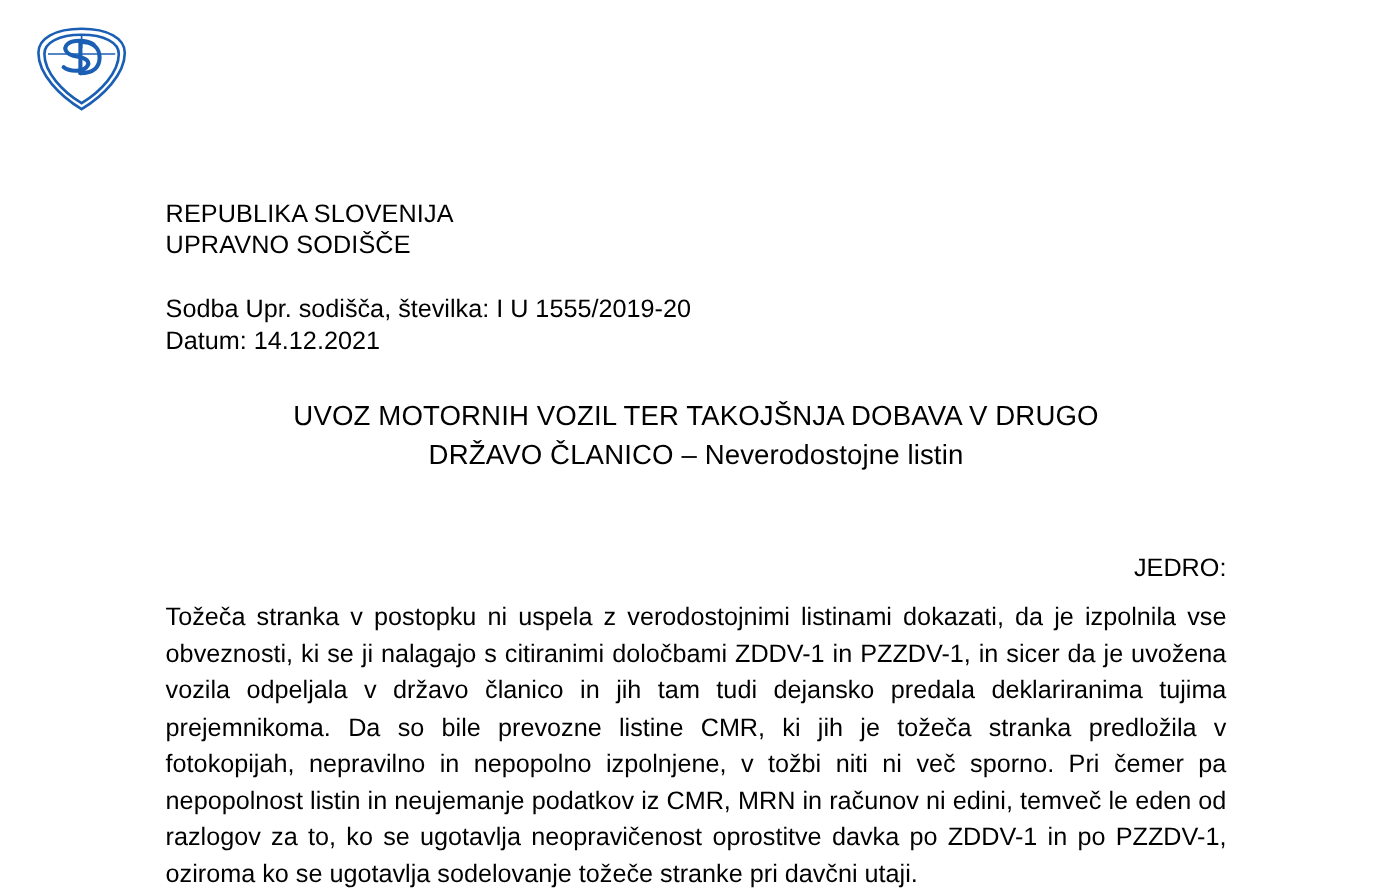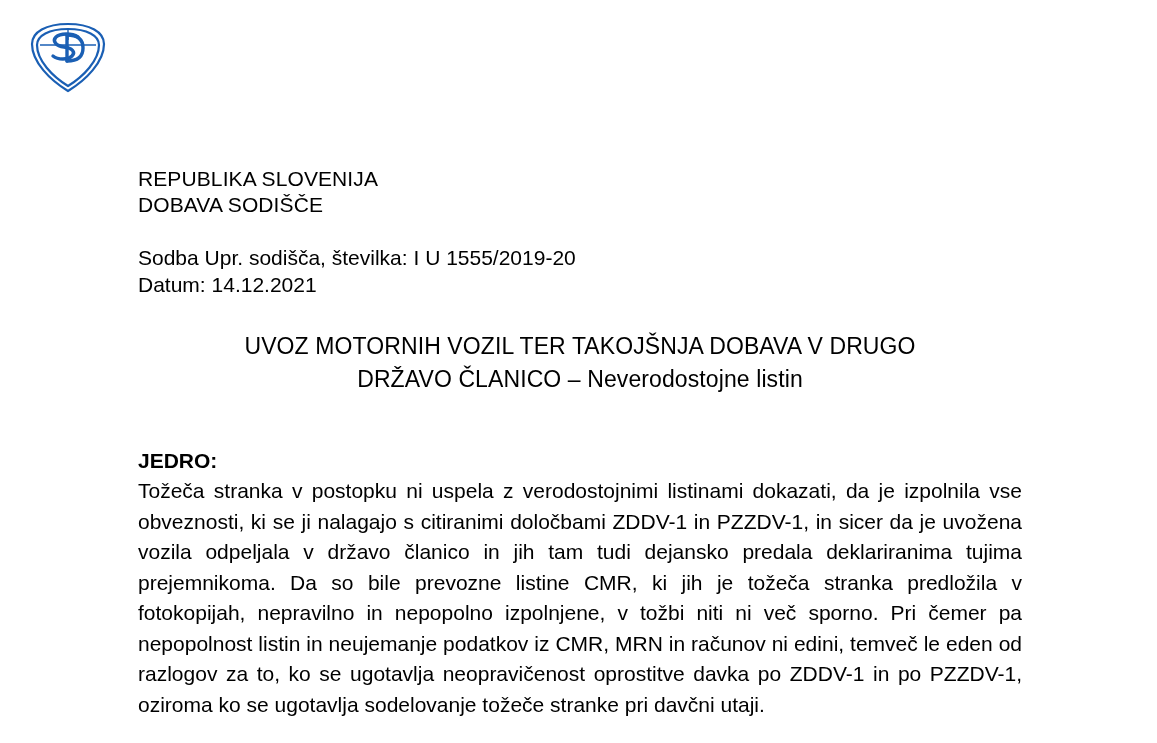--- a/index.html
+++ b/index.html
@@ -48,27 +48,28 @@
   }
   .title {
     margin-top: 32px;
     text-align: center;
     font-size: 23px;
     font-weight: normal;
     line-height: 33px;
     letter-spacing: 0.1px;
   }
   .jedro-label {
-    margin-top: 52px;
+    margin-top: 65px;
     font-size: 21px;
-    font-weight: bold;
+    font-weight: normal;
     line-height: 26px;
+    text-align: right;
   }
   .jedro-text {
-    margin-top: 2px;
+    margin-top: 13px;
     font-size: 21px;
     line-height: 30.5px;
     text-align: justify;
     text-justify: inter-word;
   }
 </style>
 </head>
 <body>
 
 <div class="page">
@@ -86,21 +87,21 @@
         <path d="M41 13 L41 39"></path>
         <path d="M41 13 C52 13 57 18 57 26 C57 34 52 39 41 39"></path>
       </g>
     </svg>
   </div>
 
   <div class="doc">
 
     <div>
       <div class="header-line">REPUBLIKA SLOVENIJA</div>
-      <div class="header-line">DOBAVA SODIŠČE</div>
+      <div class="header-line">UPRAVNO SODIŠČE</div>
     </div>
 
     <div class="meta-block">
       <div class="meta-line">Sodba Upr. sodišča, številka: I U 1555/2019-20</div>
       <div class="meta-line">Datum: 14.12.2021</div>
     </div>
 
     <div class="title">
       <div>UVOZ MOTORNIH VOZIL TER TAKOJŠNJA DOBAVA V DRUGO</div>
       <div>DRŽAVO ČLANICO – Neverodostojne listin</div>

